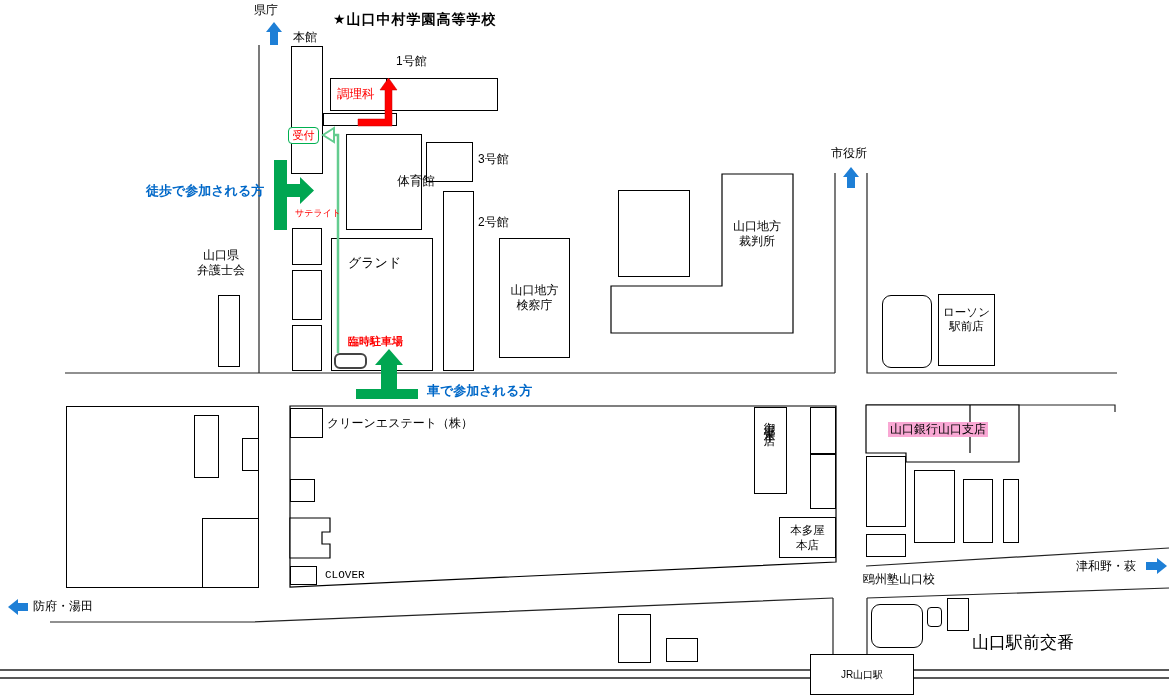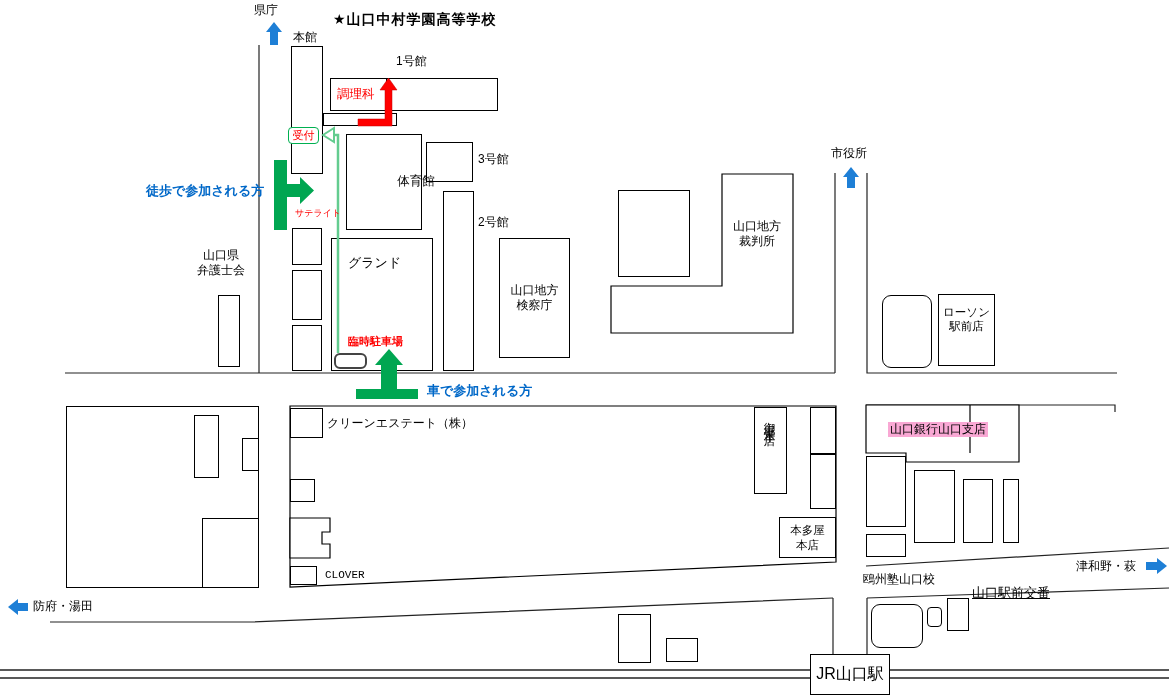--- a/index.html
+++ b/index.html
@@ -87,21 +87,21 @@
   <div class="b z2" style="left:866px;top:456px;width:40px;height:71px;"></div>
   <div class="b z2" style="left:866px;top:534px;width:40px;height:23px;"></div>
   <div class="b z2" style="left:914px;top:470px;width:41px;height:73px;"></div>
   <div class="b z2" style="left:963px;top:479px;width:30px;height:64px;"></div>
   <div class="b z2" style="left:1003px;top:479px;width:16px;height:64px;"></div>
   <div class="b z2" style="left:871px;top:604px;width:52px;height:44px;border-radius:9px;"></div>
   <div class="b z2" style="left:927px;top:607px;width:15px;height:20px;border-radius:4px;"></div>
   <div class="b z2" style="left:947px;top:598px;width:22px;height:33px;"></div>
   <div class="b z2" style="left:618px;top:614px;width:33px;height:49px;"></div>
   <div class="b z2" style="left:666px;top:638px;width:32px;height:24px;"></div>
-  <div class="b z2 cntr" style="left:810px;top:654px;width:80px;height:41px;font-size:16px;">
+  <div class="b z2 cntr" style="left:810px;top:654px;width:104px;height:41px;font-size:10px;">
     <span>JR山口駅</span>
   </div>
   <div class="b z2 cntr" style="left:288px;top:127px;width:31px;height:17px;border:1.5px solid #00B050;border-radius:4px;font-size:11px;">
     <span class="red">受付</span>
   </div>
 
   <svg class="layer z3">
 
     <polyline points="332,135 338,135 338,353" stroke="#63CC8F" stroke-width="2.5" fill="none"></polyline>
     <polygon points="323,135 334,128 334,142" fill="#fff" stroke="#63CC8F" stroke-width="2"></polygon>
@@ -142,15 +142,15 @@
 駅前店</div>
   <div class="lbl z4" style="left:327px;top:416px;">クリーンエステート（株）</div>
   <div class="lbl z4 vtext" style="left:762px;top:413px;font-size:11.5px;">御堀堂本店</div>
   <div class="lbl z4 cntr pre" style="left:779px;top:517px;width:57px;height:41px;font-size:11.5px;">本多屋
 本店</div>
   <div class="lbl z4" style="left:325px;top:569px;font-size:11px;font-family:'Liberation Mono','DejaVu Sans Mono',monospace;">CLOVER</div>
   <div class="lbl z4" style="left:888px;top:422px;background:#f9a8d4;padding:0 2px;">山口銀行山口支店</div>
   <div class="lbl z4" style="left:863px;top:572px;background:#fff;">鴎州塾山口校</div>
   <div class="lbl z4" style="left:1076px;top:559px;">津和野・萩</div>
   <div class="lbl z4" style="left:33px;top:599px;">防府・湯田</div>
-  <div class="lbl z4" style="left:972px;top:585px;font-size:13px;text-decoration:underline;">山口駅前交番</div>
+  <div class="lbl z4" style="left:972px;top:632px;font-size:17px;">山口駅前交番</div>
 
 </div>
 
 </body></html>

